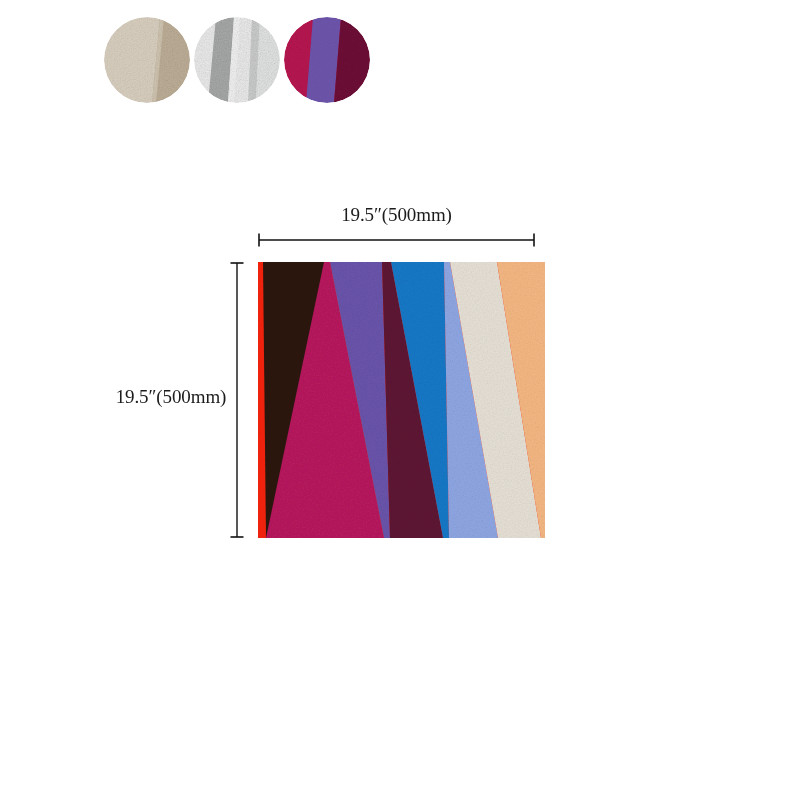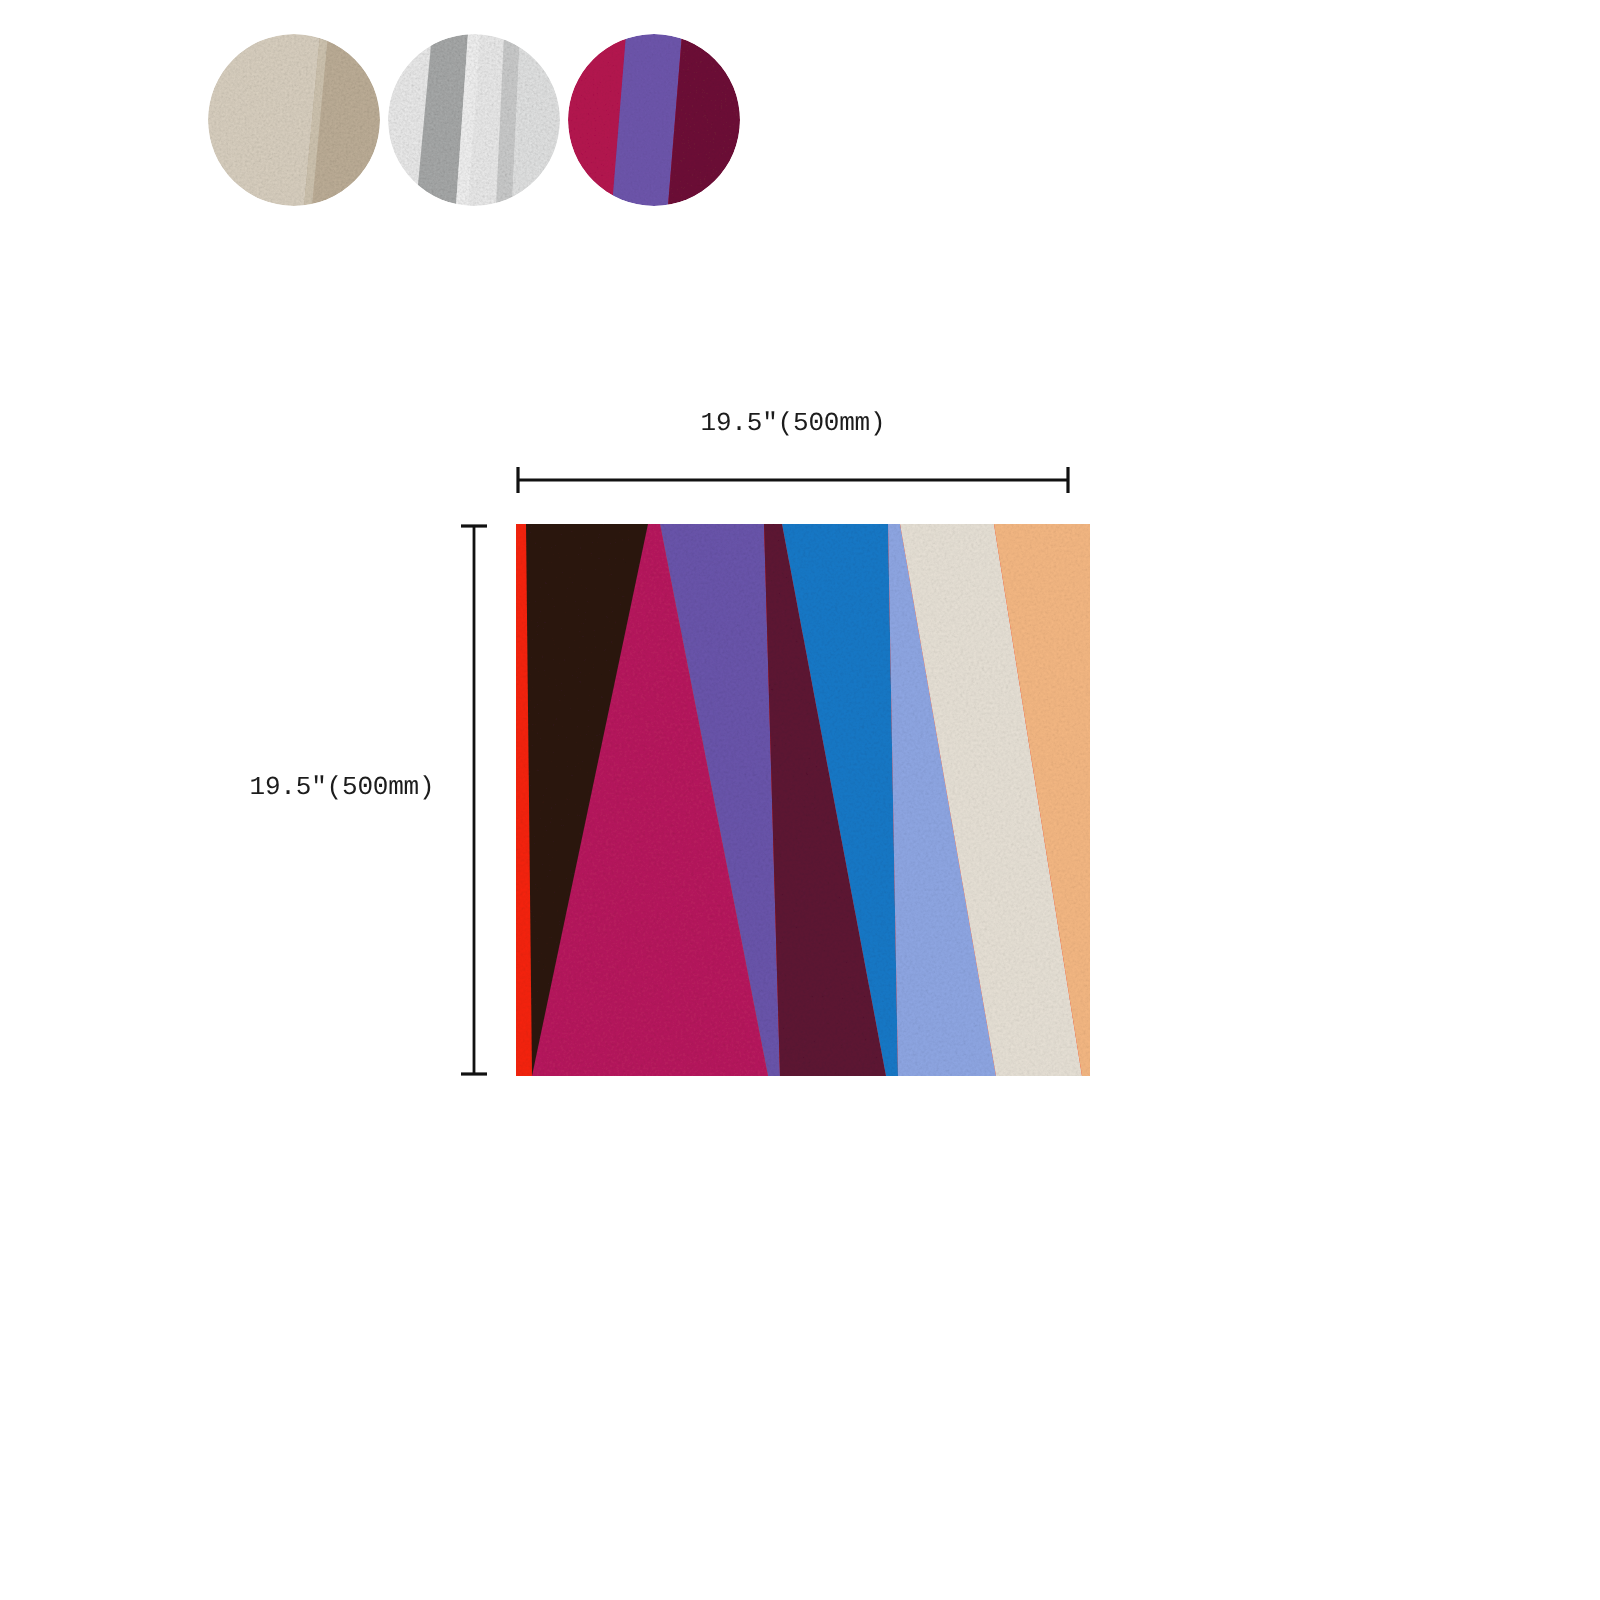--- a/index.html
+++ b/index.html
@@ -47,22 +47,22 @@
     width: 287px;
     height: 276px;
     overflow: hidden;
     background: #ffffff;
   }
   .product-figure svg { display: block; width: 100%; height: 100%; }
 
   
   .dim-label {
     position: absolute;
-    font-family: Liberation Mono, monospace;
-    font-size: 13px;
+    font-family: Liberation Serif, serif;
+    font-size: 19px;
     color: #1c1c1c;
     letter-spacing: -0.1px;
     white-space: nowrap;
   }
   .dim-label-top {
     left: 258px;
     top: 204px;
     width: 277px;
     text-align: center;
   }

